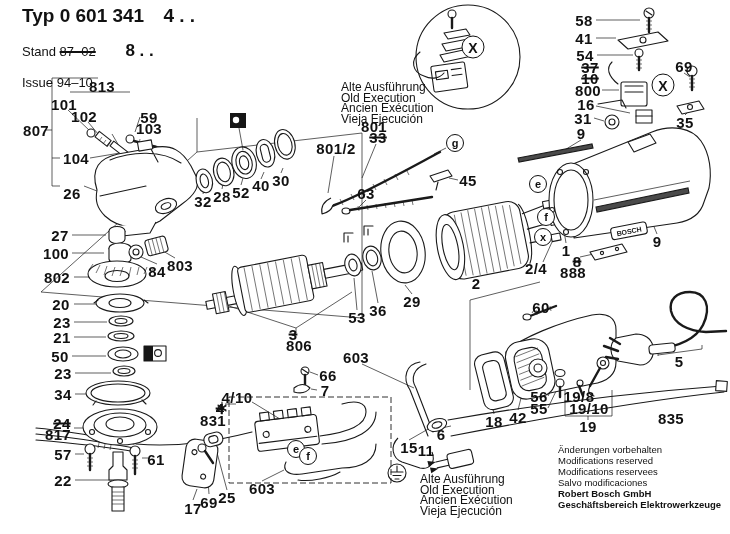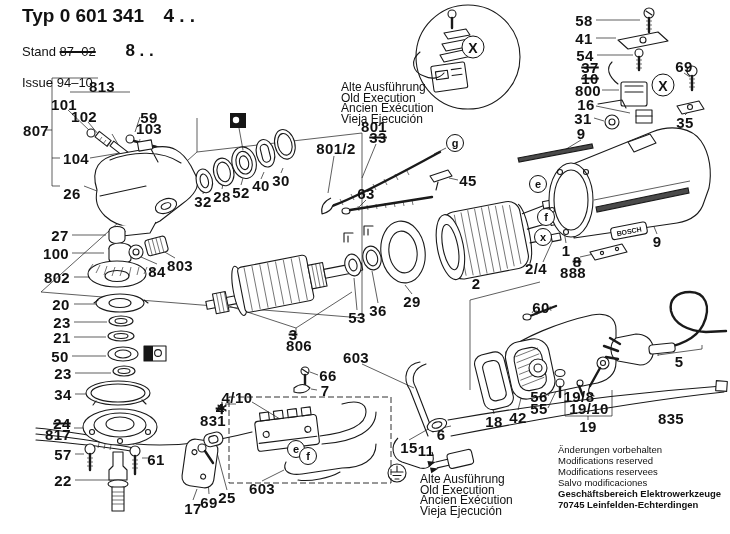--- a/index.html
+++ b/index.html
@@ -480,18 +480,18 @@
     </div>
 
   <div id="footer">
     <div id="footer-notice">
         <span>Änderungen vorbehalten</span>
         <span>Modifications reserved</span>
         <span>Modifications reservees</span>
         <span>Salvo modificaciones</span>
       </div>
     <div id="footer-company" class="co">
+        <span>Robert Bosch GmbH</span>
         <span>Geschäftsbereich Elektrowerkzeuge</span>
-        <span>70745 Leinfelden-Echterdingen</span>
       </div>
   </div>
 
 </div>
 
 </body></html>

